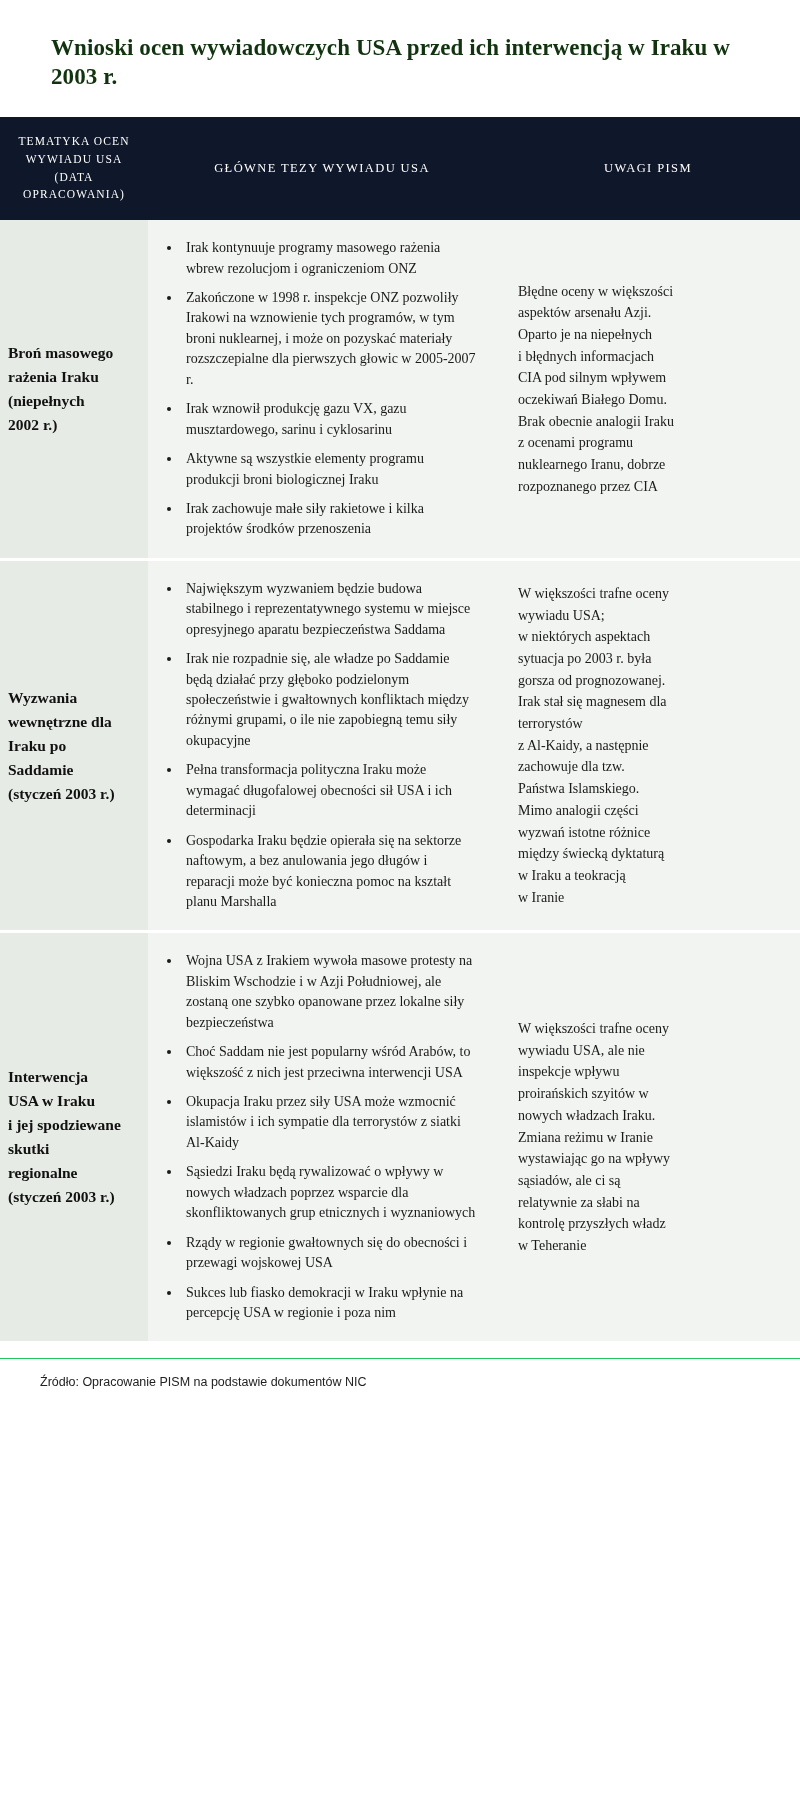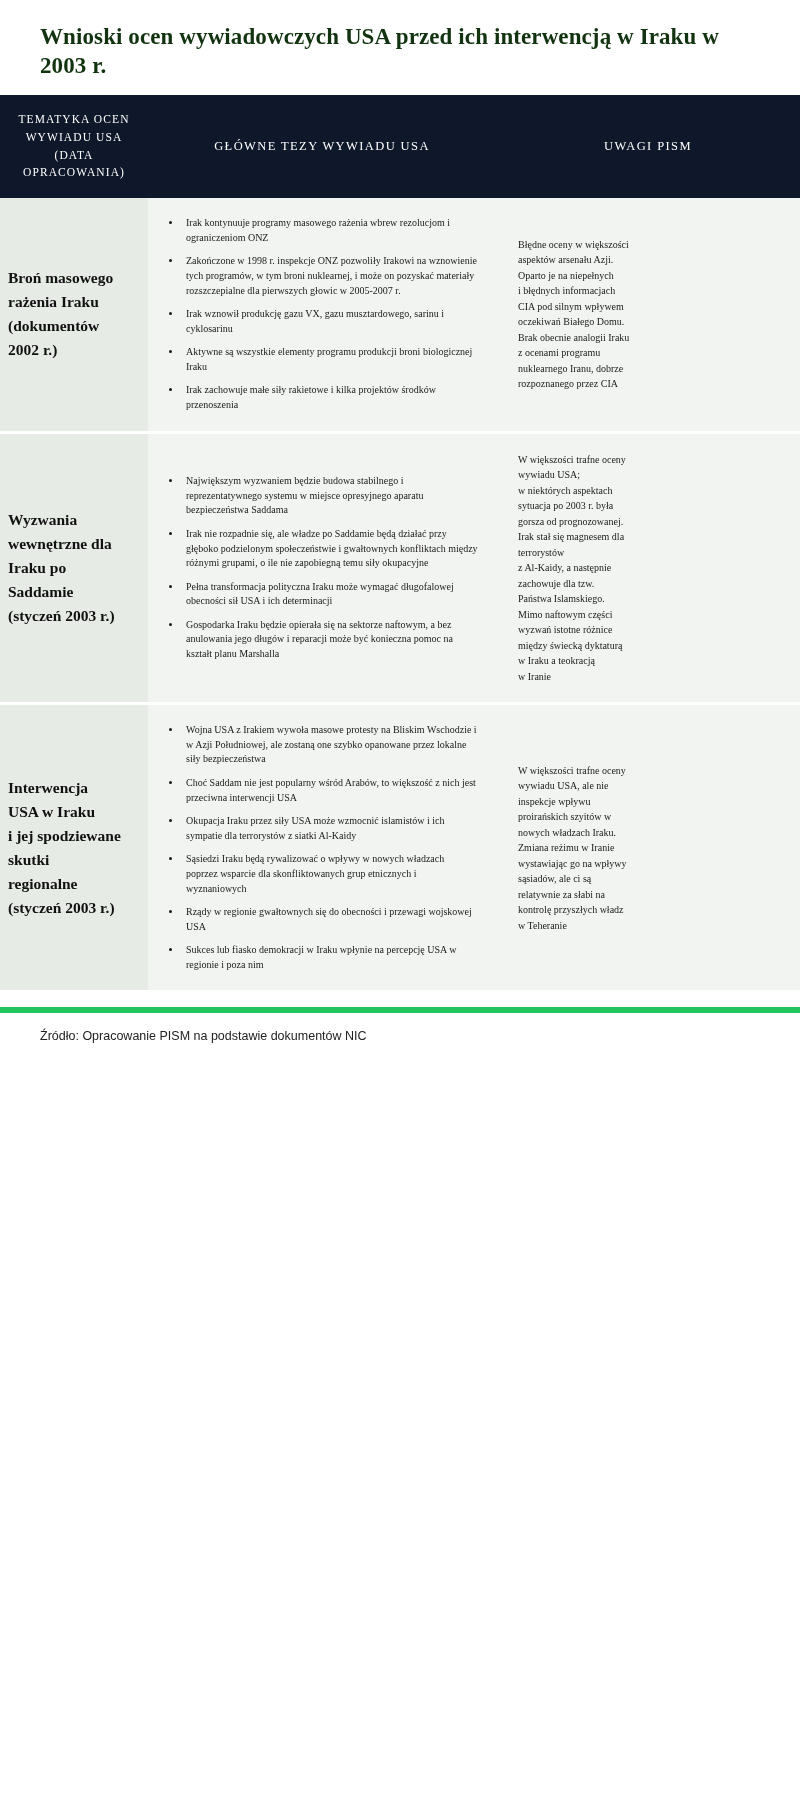--- a/index.html
+++ b/index.html
@@ -20,21 +20,21 @@
     position: relative;
     padding: 0;
   }
   .title {
     font-family: "Liberation Serif", serif;
     font-weight: bold;
     font-size: 23px;
     line-height: 1.28;
     color: #12330f;
     padding: 22px 40px 14px 40px;
-    margin: 0;
+    margin: 11px;
     letter-spacing: 0.1px;
   }
   table.report {
     width: 800px;
     border-collapse: collapse;
     table-layout: fixed;
   }
   table.report col.c1 { width: 148px; }
   table.report col.c2 { width: 348px; }
   table.report col.c3 { width: 304px; }
@@ -57,21 +57,21 @@
     line-height: 1.55;
     letter-spacing: 1.1px;
   }
   thead th.head-1 .sub {
     display: block;
   }
 
   tbody td {
     vertical-align: middle;
     padding: 18px 20px;
-    font-size: 10px;
+    font-size: 14px;
     line-height: 1.48;
     border-bottom: 3px solid #ffffff;
   }
   tbody tr td.cat {
     background: #e7ebe6;
     font-weight: bold;
     font-size: 15.5px;
     line-height: 1.55;
     color: #111111;
     padding-left: 8px;
@@ -101,21 +101,21 @@
     padding-left: 4px;
     line-height: 1.46;
   }
   ul.theses-list li:last-child { margin-bottom: 0; }
 
   .source {
     font-family: "Liberation Sans", sans-serif;
     font-size: 12.5px;
     color: #222222;
     padding: 16px 40px 20px 40px;
-    border-top: 6px solid #22c55e;
+    border-top: 1px solid #22c55e;
     margin-top: 0;
   }
   .spacer { height: 14px; background: #ffffff; }
 </style>
 </head>
 <body>
 
 <div class="page">
 
   <h1 class="title">Wnioski ocen wywiadowczych USA przed ich interwencją w Iraku w 2003 r.</h1>
@@ -137,21 +137,21 @@
         <th>GŁÓWNE TEZY WYWIADU USA</th>
         <th>UWAGI PISM</th>
       </tr>
     </thead>
     <tbody>
 
       <tr>
         <td class="cat">
           <span class="catline">Broń masowego</span>
           <span class="catline">rażenia Iraku</span>
-          <span class="catline">(dokumentów</span>
+          <span class="catline">(niepełnych</span>
           <span class="catline">2002 r.)</span>
         </td>
         <td class="theses">
           <ul class="theses-list">
             <li>Irak kontynuuje programy masowego rażenia wbrew rezolucjom i ograniczeniom ONZ</li>
             <li>Zakończone w 1998 r. inspekcje ONZ pozwoliły Irakowi na wznowienie tych programów, w tym broni nuklearnej, i może on pozyskać materiały rozszczepialne dla pierwszych głowic w 2005-2007 r.</li>
             <li>Irak wznowił produkcję gazu VX, gazu musztardowego, sarinu i cyklosarinu</li>
             <li>Aktywne są wszystkie elementy programu produkcji broni biologicznej Iraku</li>
             <li>Irak zachowuje małe siły rakietowe i kilka projektów środków przenoszenia</li>
           </ul>
@@ -190,21 +190,21 @@
           <span class="noteline">W większości trafne oceny</span>
           <span class="noteline">wywiadu USA;</span>
           <span class="noteline">w niektórych aspektach</span>
           <span class="noteline">sytuacja po 2003 r. była</span>
           <span class="noteline">gorsza od prognozowanej.</span>
           <span class="noteline">Irak stał się magnesem dla</span>
           <span class="noteline">terrorystów</span>
           <span class="noteline">z Al-Kaidy, a następnie</span>
           <span class="noteline">zachowuje dla tzw.</span>
           <span class="noteline">Państwa Islamskiego.</span>
-          <span class="noteline">Mimo naftowym części</span>
+          <span class="noteline">Mimo analogii części</span>
           <span class="noteline">wyzwań istotne różnice</span>
           <span class="noteline">między świecką dyktaturą</span>
           <span class="noteline">w Iraku a teokracją</span>
           <span class="noteline">w Iranie</span>
         </td>
       </tr>
 
       <tr>
         <td class="cat">
           <span class="catline">Interwencja</span>

